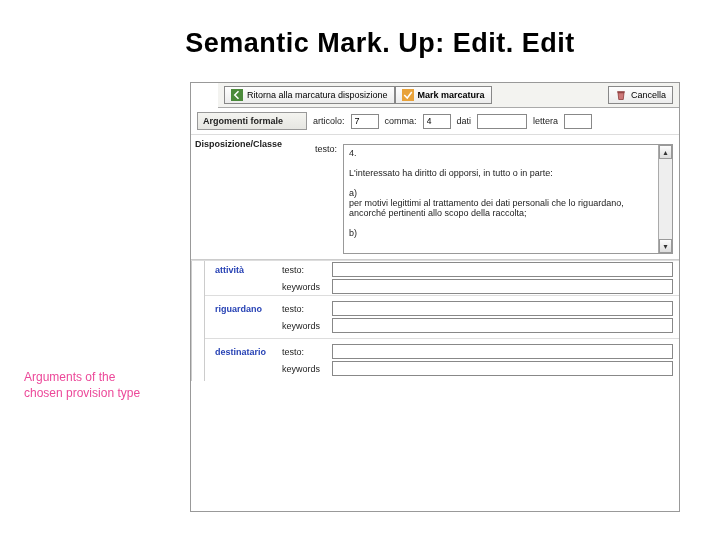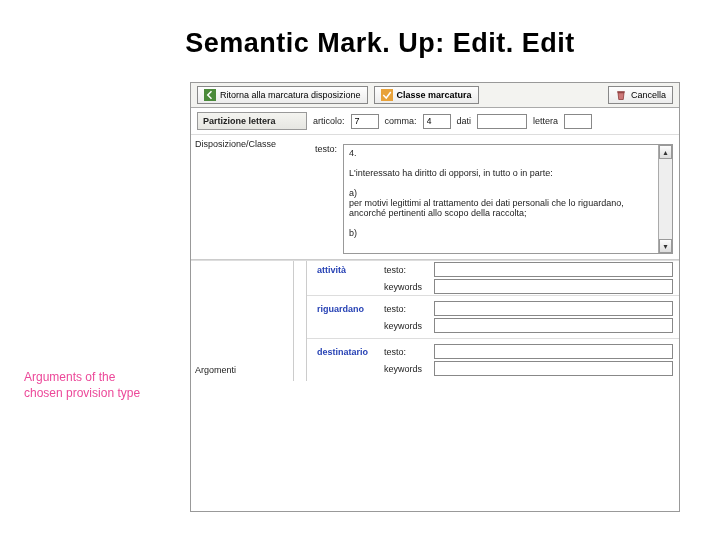--- a/index.html
+++ b/index.html
@@ -1,21 +1,21 @@
 <!DOCTYPE html>
 <html><head>
 <meta charset="utf-8">
 <style>
   * { box-sizing: border-box; margin:0; padding:0; }
   body { font-family: Arial, sans-serif; background:#fff; width:720px; height:540px; }
   .slide { width:720px; height:540px; position:relative; }
   .title { font-size:27px; font-weight:bold; color:#000; text-align:center; padding:28px 0 8px 40px; letter-spacing:0.5px; }
   .annot { position:absolute; left:24px; top:370px; width:130px; font-size:12px; color:#ec4899; text-align:left; line-height:1.3; }
   .app { position:absolute; left:190px; top:82px; width:490px; height:430px; border:1px solid #999; background:#fff; font-size:9px; color:#333; }
-  .toolbar { display:flex; gap:6px; padding:3px 6px; background:#f3f3f0; border-bottom:1px solid #aaa; }
+  .toolbar { display:flex; gap:0; padding:3px 6px; background:#f3f3f0; border-bottom:1px solid #aaa;margin-left:27px; }
   .tbtn { display:flex; align-items:center; gap:4px; padding:2px 6px; background:linear-gradient(#fefefe,#ececec); border:1px solid #888; font-size:9px; cursor:pointer; color:#000; }
   .tbtn svg { width:12px; height:12px; }
   .formrow { display:flex; align-items:center; gap:4px; padding:4px 6px; border-bottom:1px solid #ddd; background:#fff; }
   .sideh { width:110px; min-width:110px; background:linear-gradient(#f4f4f0,#e6e6e2); border:1px solid #999; padding:3px 5px; font-size:9px; font-weight:bold; color:#222; }
   .lbl { font-size:9px; color:#222; padding: 0 2px; }
   .inp { border:1px solid #888; background:#fff; font-size:9px; padding:1px 3px; height:15px; }
   .w28{width:28px;} .w50{width:50px;} .w70{width:70px;}
   .radio { width:10px; height:10px; border:1px solid #555; border-radius:50%; display:inline-flex; align-items:center; justify-content:center; }
   .radio.on::after { content:""; width:5px; height:5px; background:#333; border-radius:50%; }
   .section { display:flex; border-bottom:1px solid #ccc; }
@@ -25,21 +25,21 @@
   .scrollbar { position:absolute; right:0; top:0; width:14px; height:100%; background:#eee; border-left:1px solid #aaa; }
   .scrollup,.scrolldown { height:14px; background:linear-gradient(#fcfcfc,#ddd); border:1px solid #999; display:flex; align-items:center; justify-content:center; font-size:8px; color:#333; }
   .scrolldown{ position:absolute; bottom:0; left:0; right:0; }
   .argpanel { display:flex; align-items:stretch; background:#fff; border-top:1px solid #ddd; }
   .vdiv { width:14px; background:#fff; border-left:1px solid #ccc; border-right:1px solid #ccc; }
   .keylbl { width:65px; font-size:9px; font-weight:bold; padding:2px 4px; }
   .keylbl.blue { color:#2843b5; }
   .fldrow { display:flex; align-items:center; padding:1px 0; gap:4px; }
   .wide { flex:1; }
   .argside { width:102px; display:flex; align-items:flex-end; padding:6px 4px; }
-  .sidebold { font-size:9px; font-weight:normal; color:#222; }
+  .sidebold { font-size:9px; font-weight:bold; color:#222; }
 </style>
 </head>
 <body>
 
 <div class="slide">
   <div class="title">Semantic Mark. Up: Edit. Edit</div>
   <div class="annot">Arguments of the chosen provision type</div>
 
   <div class="app">
 
@@ -49,34 +49,34 @@
             <rect width="16" height="16" fill="#4b8a3a"></rect>
             <path d="M10 3 L5 8 L10 13" stroke="#fff" stroke-width="2" fill="none"></path>
           </svg>
         <span>Ritorna alla marcatura disposizione</span>
       </div>
       <div class="tbtn">
         <svg viewBox="0 0 16 16">
             <rect width="16" height="16" fill="#e8a23a"></rect>
             <path d="M3 8 L7 12 L13 4" stroke="#fff" stroke-width="2" fill="none"></path>
           </svg>
-        <b><span>Classe marcatura</span></b>
+        <b><span>Mark marcatura</span></b>
       </div>
       <div style="flex:1"></div>
       <div class="tbtn">
         <svg viewBox="0 0 16 16">
             <path d="M4 5 L5 14 L11 14 L12 5 Z" fill="#c77" stroke="#833"></path>
             <rect x="3" y="3" width="10" height="2" fill="#833"></rect>
           </svg>
         <span>Cancella</span>
       </div>
     </div>
 
     <div class="formrow">
-      <div class="sideh">Partizione lettera</div>
+      <div class="sideh">Argomenti formale</div>
       <span class="lbl">articolo:</span>
       <input class="inp w28" value="7" style="">
       <span class="lbl">comma:</span>
       <input class="inp w28" value="4" style="">
       <span class="lbl">dati</span>
       <input class="inp w50" style="">
       <span class="lbl">lettera</span>
       <input class="inp w28" style="">
     </div>
 
@@ -99,23 +99,20 @@
             <div class="scrollbar">
               <div class="scrollup">▴</div>
               <div class="scrolldown">▾</div>
             </div>
           </div>
         </div>
       </div>
     </div>
 
     <div class="argpanel">
-      <div class="argside">
-        <span class="sidebold">Argomenti</span>
-      </div>
       <div class="vdiv"></div>
       <div class="content" style="padding:0;">
         <div style="border-bottom:1px solid #ddd; padding:0 6px;">
           <div class="fldrow">
             <span class="keylbl blue">attività</span>
             <span class="lbl" style="width:48px">testo:</span>
             <input class="inp wide" style="">
           </div>
           <div class="fldrow">
             <span class="keylbl"></span>

